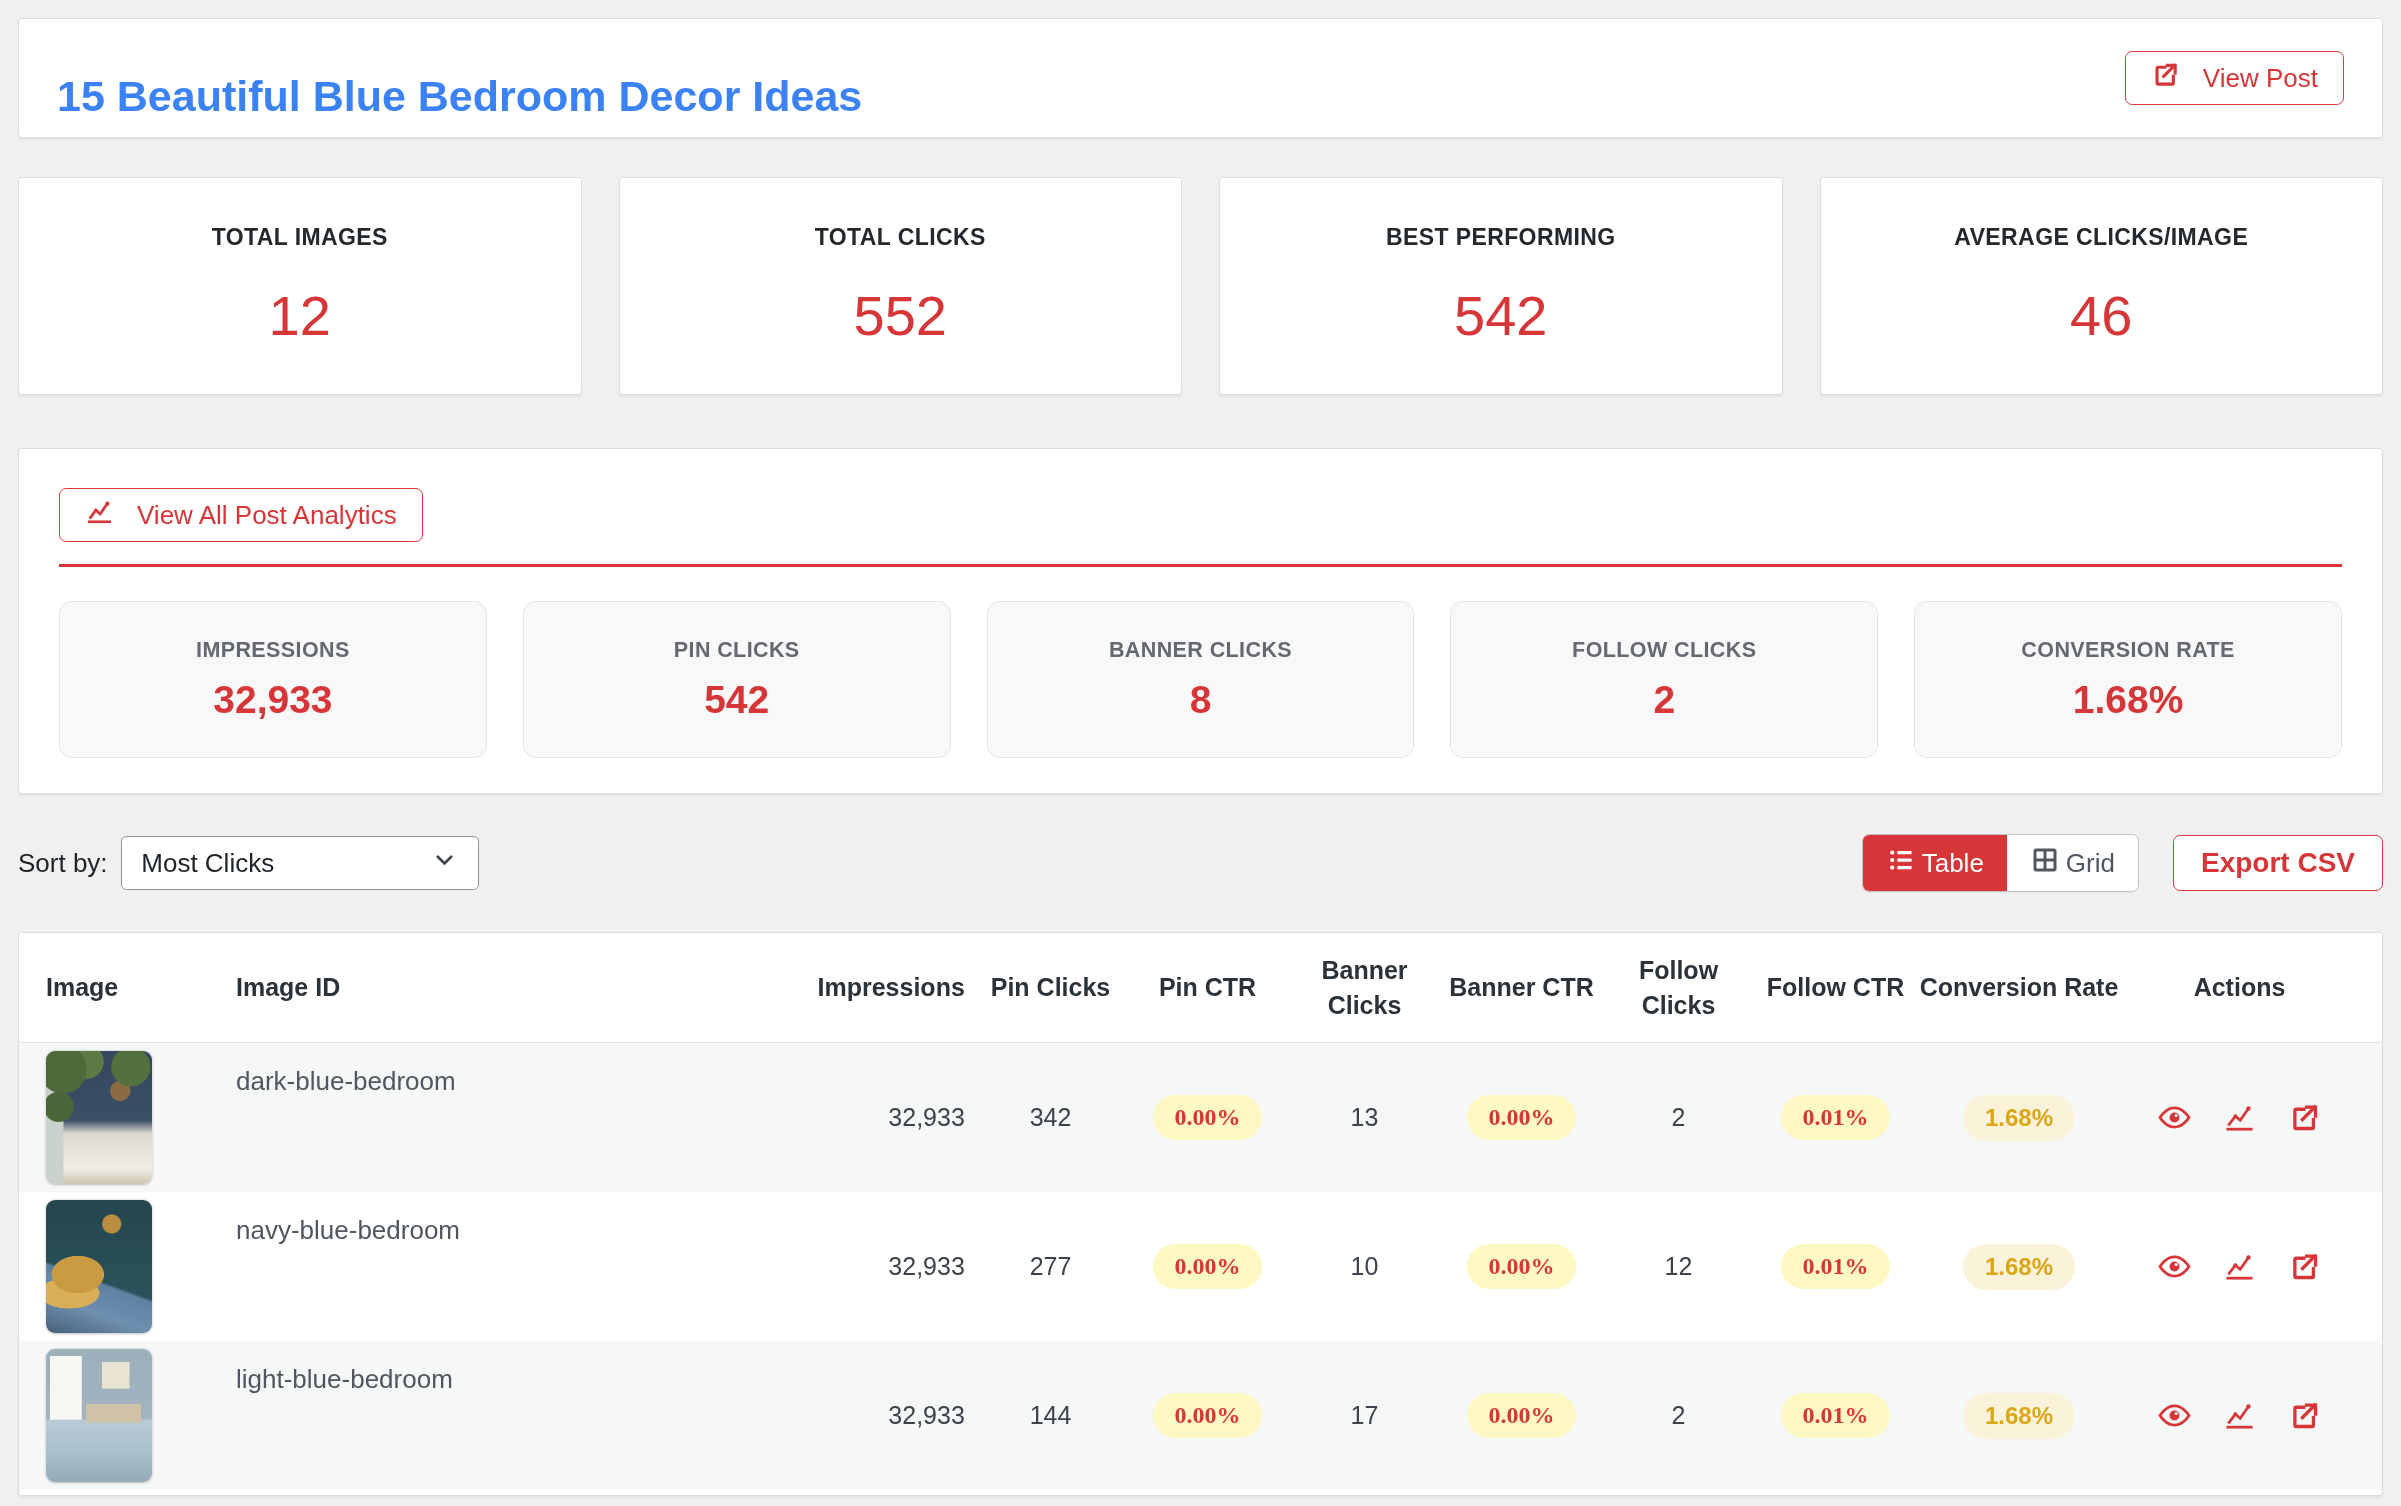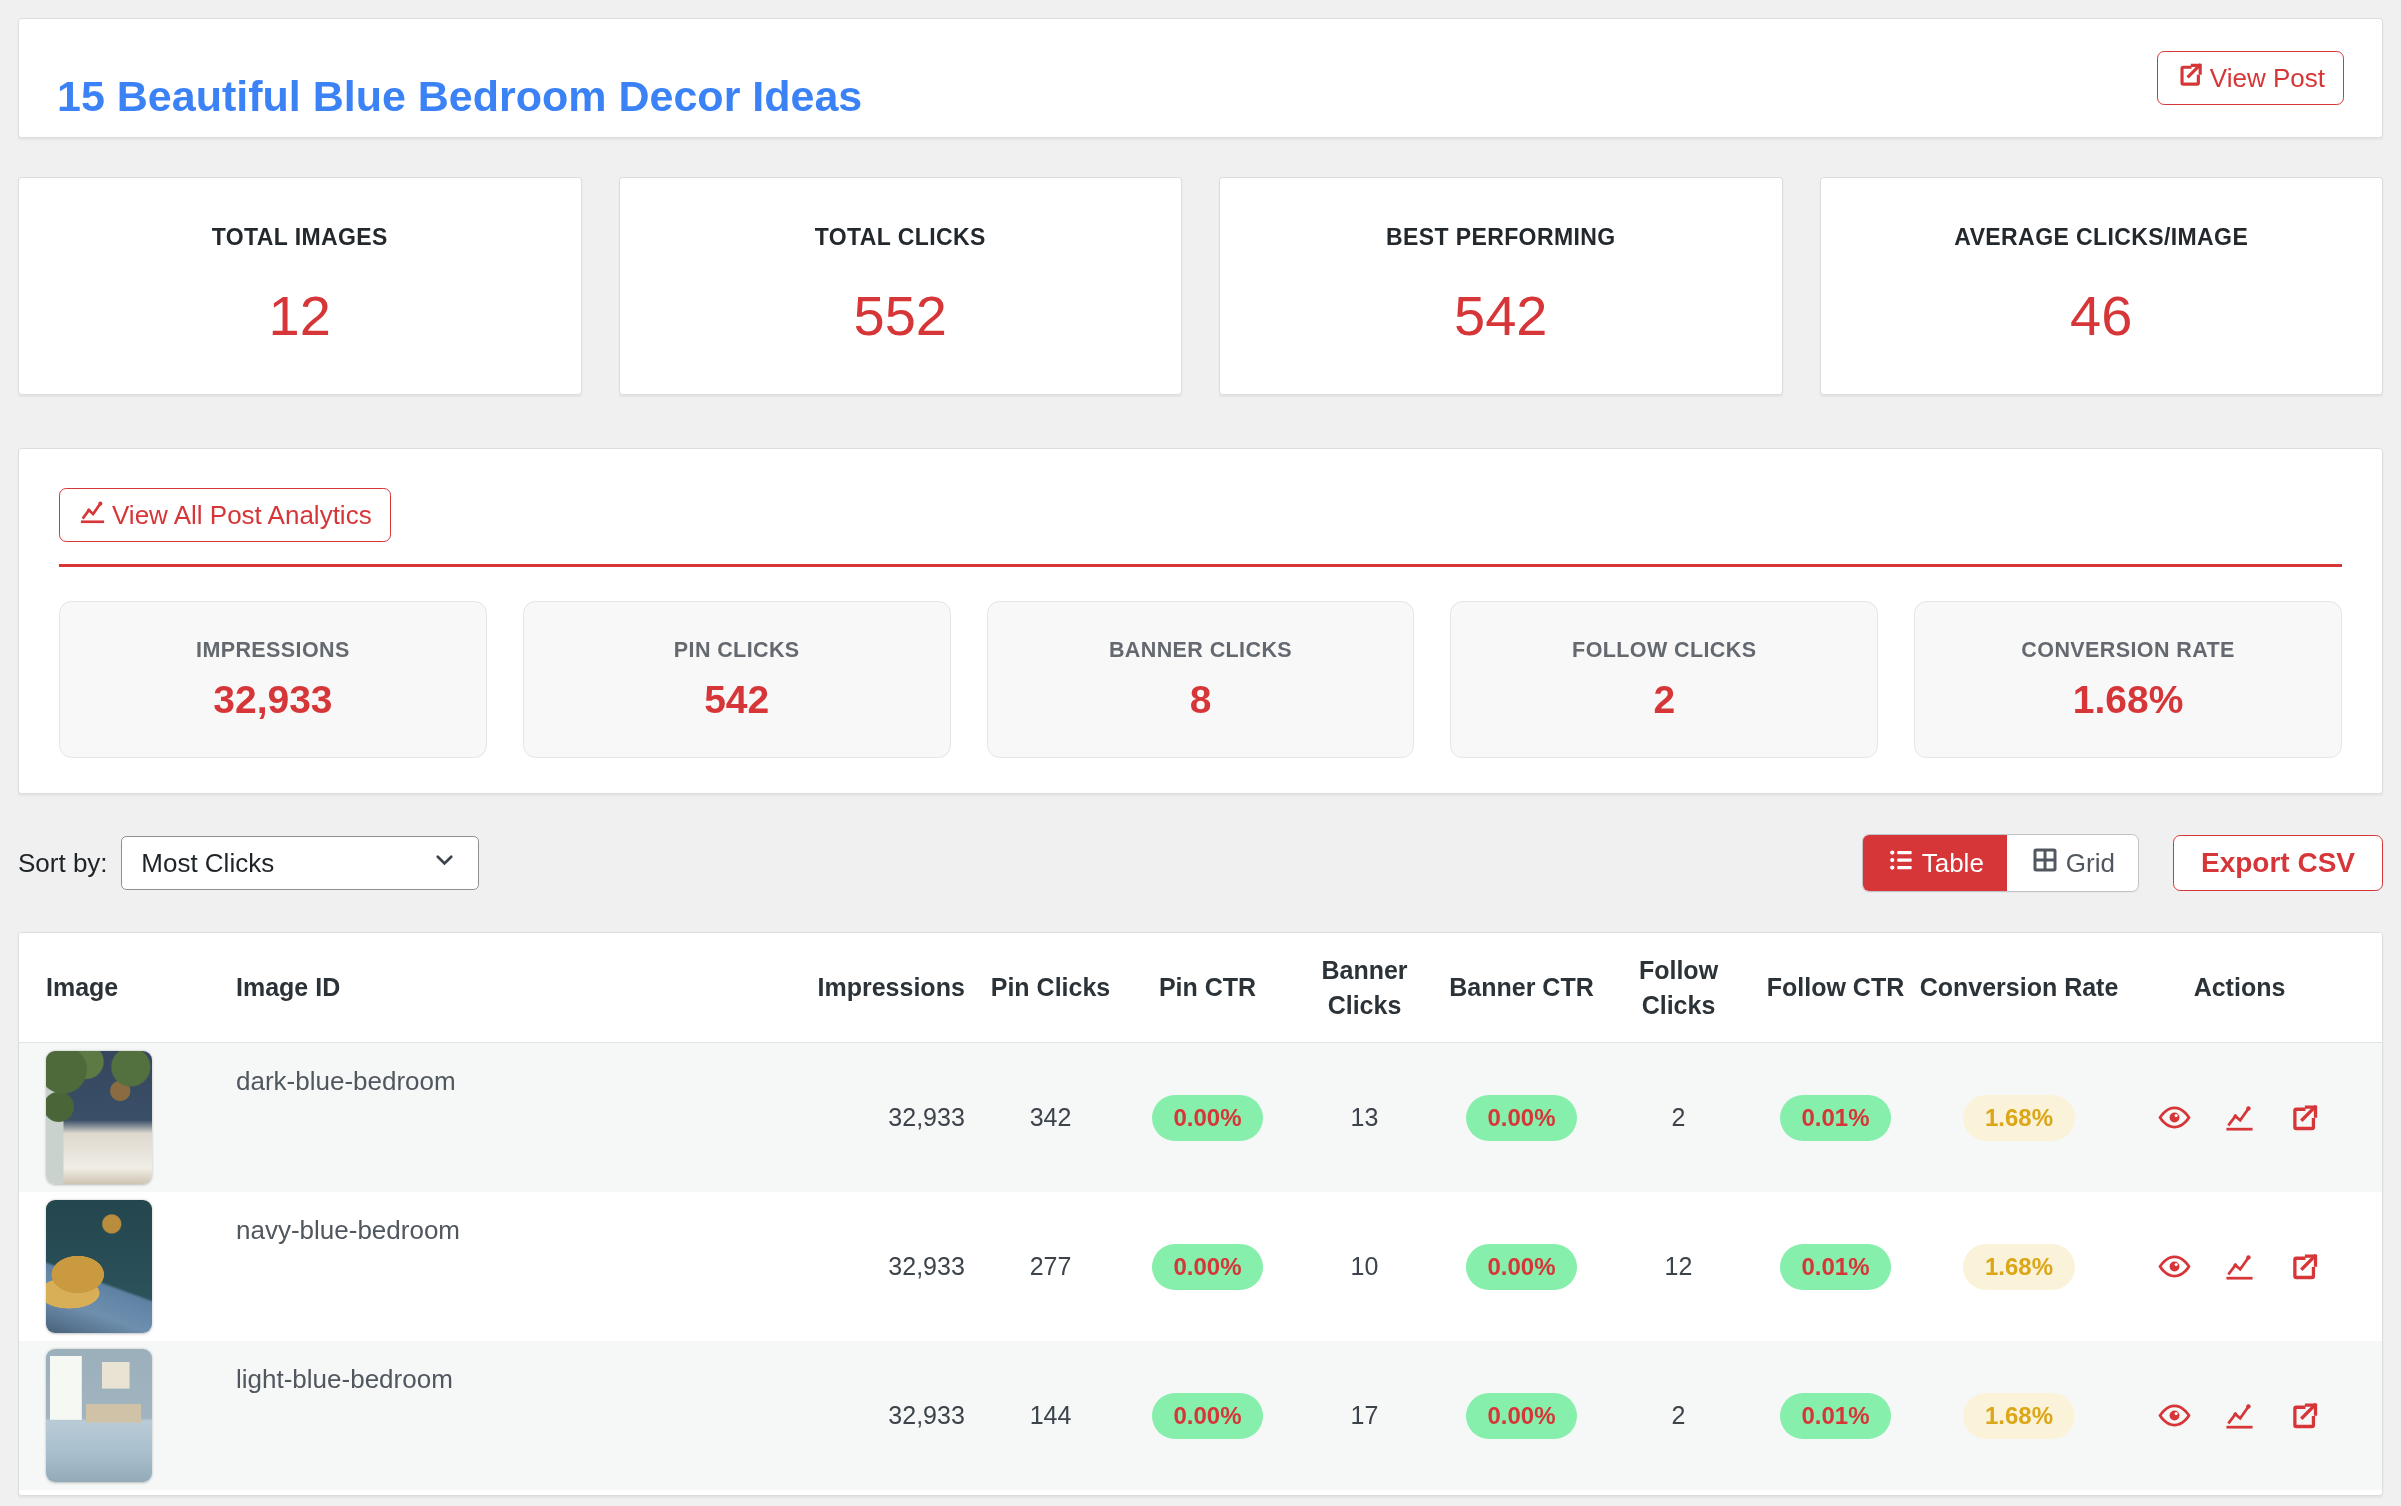--- a/index.html
+++ b/index.html
@@ -18,25 +18,25 @@
   }
 
   
   .page-header {
     height:120px;
     display:flex; align-items:center; justify-content:space-between;
     padding:0 38px;
   }
   .page-title { font-size:43px; font-weight:700; color:#3b82f6;margin-top:37px; }
   .btn-outline-red {
-    display:inline-flex; align-items:center; gap:5px;
+    display:inline-flex; align-items:center; gap:23px;
     border:1.8px solid #d63638; border-radius:7.2px;
     color:#d63638; background:#fff;
     font-size:26px; font-weight:500;
-    padding:0 18px; height:54px;
+    padding:0 25px; height:54px;
     cursor:pointer; font-family:inherit;
   }
   .btn-outline-red svg { width:29px; height:29px; }
 
   
   .stats-row { display:flex; gap:37px; margin-top:39px; }
   .stat-card {
     flex:1; height:218px;
     display:flex; flex-direction:column; align-items:center; justify-content:center; gap:32px;
   }
@@ -130,21 +130,21 @@
       linear-gradient(#f6f8f4,#f6f8f4) 6% 10% / 30% 48% no-repeat,
       linear-gradient(#e9e3d3,#e9e3d3) 72% 12% / 26% 20% no-repeat,
       linear-gradient(#cfc2a6,#cfc2a6) 78% 48% / 52% 14% no-repeat,
       linear-gradient(180deg, rgba(0,0,0,0) 0 52%, #b9cbd6 54%, #a9bfcd 78%, #93aab9 100%),
       linear-gradient(180deg, #9cb0bc 0%, #a5b8c2 100%);
   }
   .pill {
     display:inline-block; padding:9px 21.5px; border-radius:894px;
     font-size:24px; font-weight:700;
   }
-  .pill-red { background:#86efac; color:#d63638; }
+  .pill-red { background:#fef9c3; color:#d63638;font-family:Liberation Serif, serif; }
   .pill-amber { background:#fbf3d9; color:#dba617; }
   .actions-cell { display:flex; align-items:center; justify-content:center; gap:32px; }
   .action-btn { background:none; border:none; cursor:pointer; color:#d63638; padding:0; line-height:0; }
   .action-btn svg { width:33px; height:33px; }
 </style>
 </head>
 <body>
 
 <div class="card page-header">
   <div class="page-title">15 Beautiful Blue Bedroom Decor Ideas</div>

